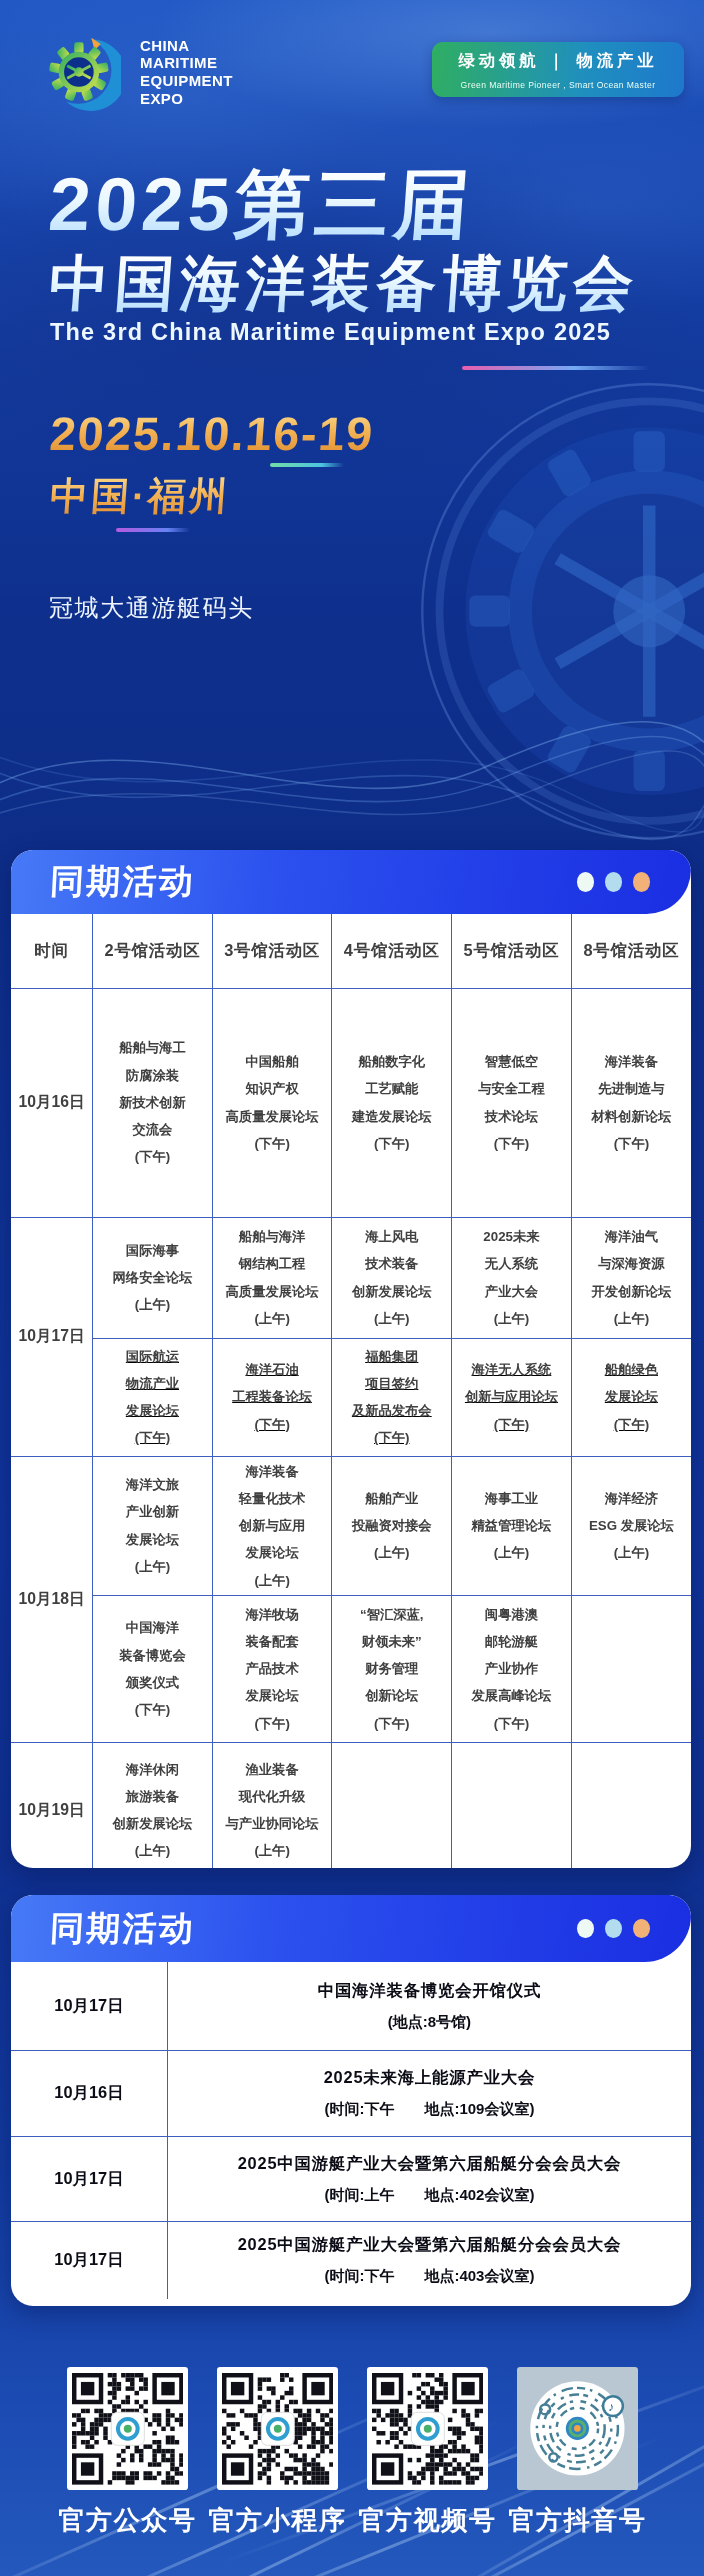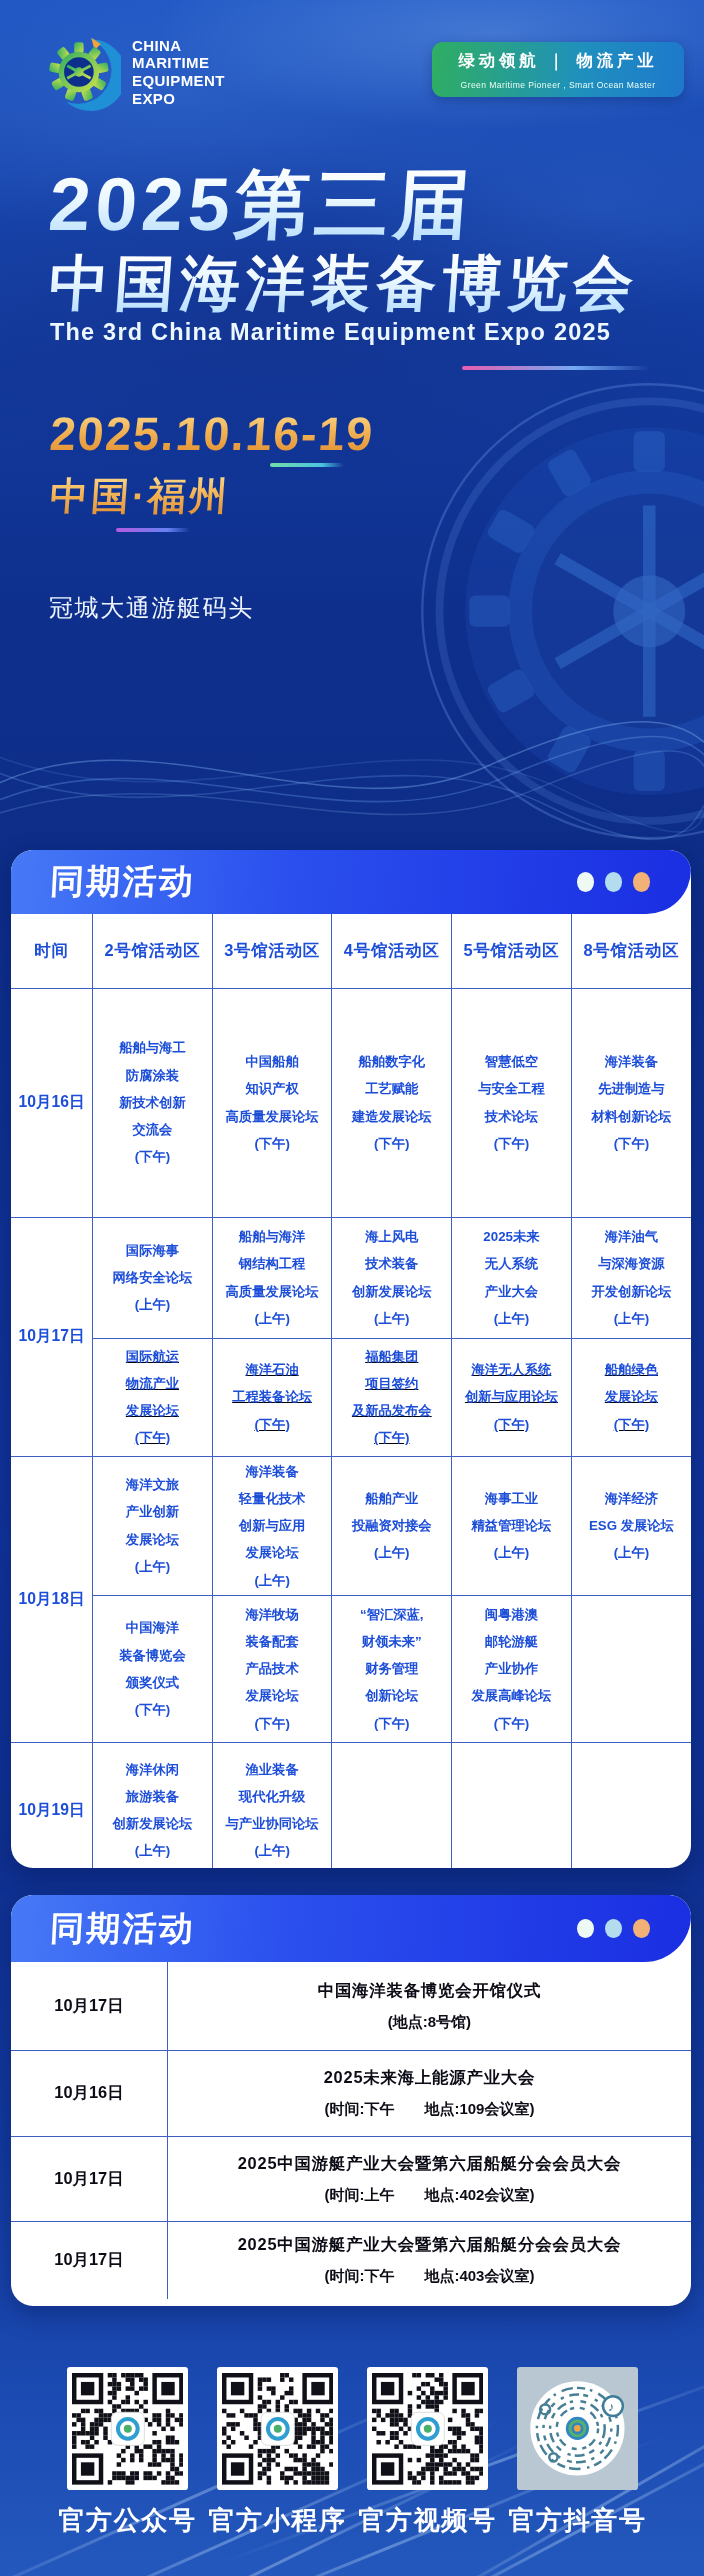--- a/index.html
+++ b/index.html
@@ -10,21 +10,21 @@
       #1e55c2 0%, #1a49b2 6%, #123a9e 14%, #0e2f8c 24%, #0d2d88 34%,
       #0f3294 48%, #10339a 60%, #0f3090 72%, #123a9e 84%, #1c4cb4 94%, #2458bc 100%);
   }
   .water{position:absolute;top:0;left:0;width:705px;height:783px;pointer-events:none;
     background:
       radial-gradient(485px 141px at 70% 4%, rgba(150,200,255,.30), rgba(150,200,255,0) 70%),
       radial-gradient(548px 204px at 25% 12%, rgba(90,150,240,.22), rgba(90,150,240,0) 70%),
       radial-gradient(391px 157px at 85% 26%, rgba(70,130,230,.20), rgba(70,130,230,0) 70%),
       radial-gradient(626px 235px at 40% 40%, rgba(20,40,120,.35), rgba(20,40,120,0) 75%);}
   
-  .brandbar{position:absolute;top:33px;left:43px;display:flex;align-items:center;gap:11px;}
+  .brandbar{position:absolute;top:33px;left:43px;display:flex;align-items:center;gap:19px;}
   .logo-icon{width:78px;height:78px;}
   .brand-name{color:#fff;font-weight:bold;font-size:15px;line-height:1.18;letter-spacing:0.4px;}
   .tagline{position:absolute;top:42px;left:432px;width:252px;height:55px;border-radius:11px;
     background:linear-gradient(95deg,#2fae62 0%,#1f8fbe 60%,#1e78cc 100%);
     display:flex;flex-direction:column;align-items:center;justify-content:center;
     box-shadow:0 3.1px 11px rgba(0,30,90,.3);}
   .tagline-cn{color:#fff;font-weight:bold;font-size:16.4px;letter-spacing:3.9px;}
   .tagline-en{color:#eafff3;font-size:8.6px;margin-top:8px;letter-spacing:0.4px;}
   
   .t-grad{background:linear-gradient(180deg,#ffffff 12%,#e9f7ff 45%,#a6d6ff 100%);
@@ -60,21 +60,21 @@
   .card2 .card-head{height:67px;}
   .sec-title{color:#fff;font-size:34px;font-weight:bold;letter-spacing:2.3px;transform:skewX(-3deg);}
   .dots{display:flex;gap:11px;}
   .dot{width:17px;height:19.6px;border-radius:50%;}
   .dot1{background:#eef9f4;}
   .dot2{background:#b3dcee;}
   .dot3{background:#f2b277;}
   
   table.sched{width:100%;border-collapse:collapse;table-layout:fixed;border:hidden;}
   table.sched td{border:1.6px solid #3f5fc0;text-align:center;vertical-align:middle;
-    color:#1d4ed8;font-weight:bold;white-space:pre-line;}
+    color:#404040;font-weight:bold;white-space:pre-line;}
   .sched .hd{font-size:16.4px;letter-spacing:0.8px;}
   .sched .date{font-size:15.7px;}
   .sched .cell{font-size:13.3px;line-height:2.05;}
   .hr-h{height:74px;} .r16{height:229px;} .r17a{height:121px;} .r17b{height:118px;text-decoration:underline;}
   .r18a{height:123px;} .r18b{height:147px;} .r19{height:135px;}
   table.sched2{width:100%;border-collapse:collapse;table-layout:fixed;border:hidden;}
   table.sched2 td{border:1.6px solid #3f5fc0;text-align:center;vertical-align:middle;
     color:#0c0c16;font-weight:bold;}
   .sched2 .date{font-size:16.4px;}
   .sr1{height:88px;} .sr2{height:86px;} .sr3{height:85px;} .sr4{height:78px;}

